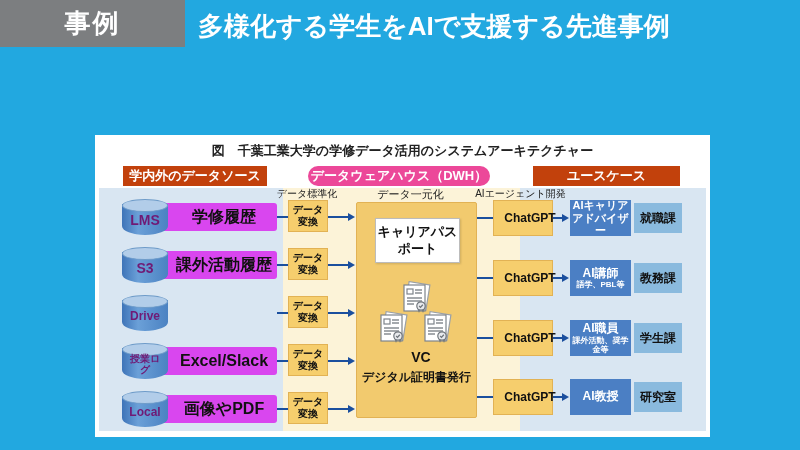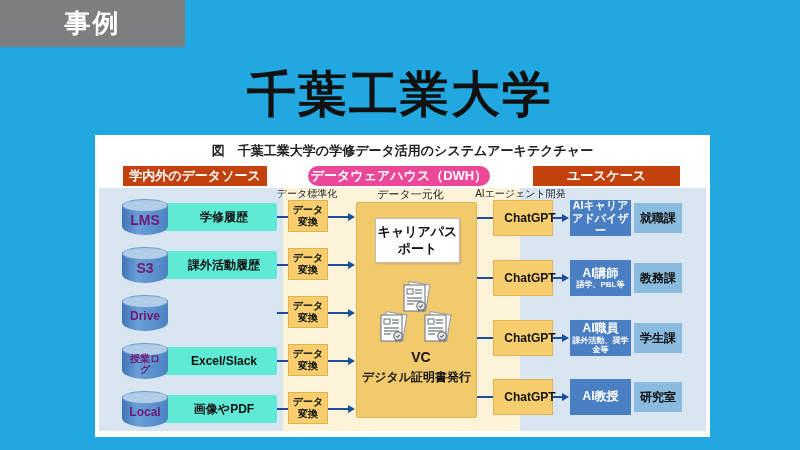--- a/index.html
+++ b/index.html
@@ -33,22 +33,22 @@
   .ch1{left:123px;width:144px;}
   .ch2{left:308px;width:182px;}
   .ch3{left:533px;width:147px;}
 
   .stage{top:187px;height:12px;color:#222;font-size:10px;font-weight:normal;text-align:center;}
   .st1{left:262px;width:90px;}
   .st2{left:358px;width:105px;font-size:11px;}
   .st3{left:468px;width:105px;}
 
   
-  .srcbar{left:145px;width:132px;height:28px;background:#5eead4;border-radius:3px;
-          color:#111;font-size:12px;font-weight:bold;display:flex;align-items:center;justify-content:center;padding-left:26px;}
+  .srcbar{left:145px;width:132px;height:28px;background:#d946ef;border-radius:3px;
+          color:#111;font-size:16px;font-weight:bold;display:flex;align-items:center;justify-content:center;padding-left:26px;}
   .cyl{left:122px;width:46px;height:36px;}
   .cyl .body{position:absolute;left:0;right:0;top:5px;bottom:0;
              background:linear-gradient(90deg,#3e74b8,#6ba0d8 35%,#4b82c2);
              border-radius:0 0 23px 23px / 0 0 9px 9px;}
   .cyl .top{position:absolute;left:0;right:0;top:0;height:11px;border-radius:50%;
             background:#b2cde9;border:1px solid #6f9cc9;}
   .cyl .lbl{position:absolute;left:0;right:0;top:7px;bottom:0;color:#701a75;font-weight:bold;
             display:flex;align-items:center;justify-content:center;text-align:center;line-height:1.05;}
 
   .goldbox{background:#f6ce6d;border:1px solid #e2b254;color:#111;font-weight:bold;
@@ -76,21 +76,21 @@
   .aibox .sub{font-size:8px;font-weight:bold;line-height:1.15;}
   .deptbox{left:634px;width:48px;height:30px;background:#8abade;color:#111;font-size:12px;font-weight:bold;
            display:flex;align-items:center;justify-content:center;}
 </style>
 </head>
 <body>
 
 <div class="slide">
 
   <div class="abs badge">事例</div>
-  <div class="abs univ-title">千葉工業大学</div>
+  <div class="abs top-title">多様化する学生をAIで支援する先進事例</div>
 
   <div class="abs panel"></div>
   <div class="abs caption">図　千葉工業大学の学修データ活用のシステムアーキテクチャー</div>
 
   <div class="abs zone zone-left"></div>
   <div class="abs zone zone-mid"></div>
   <div class="abs zone zone-right"></div>
 
   <div class="abs colhead colhead-blue ch1">学内外のデータソース</div>
   <div class="abs colhead colhead-tan ch2">データウェアハウス（DWH）</div>

